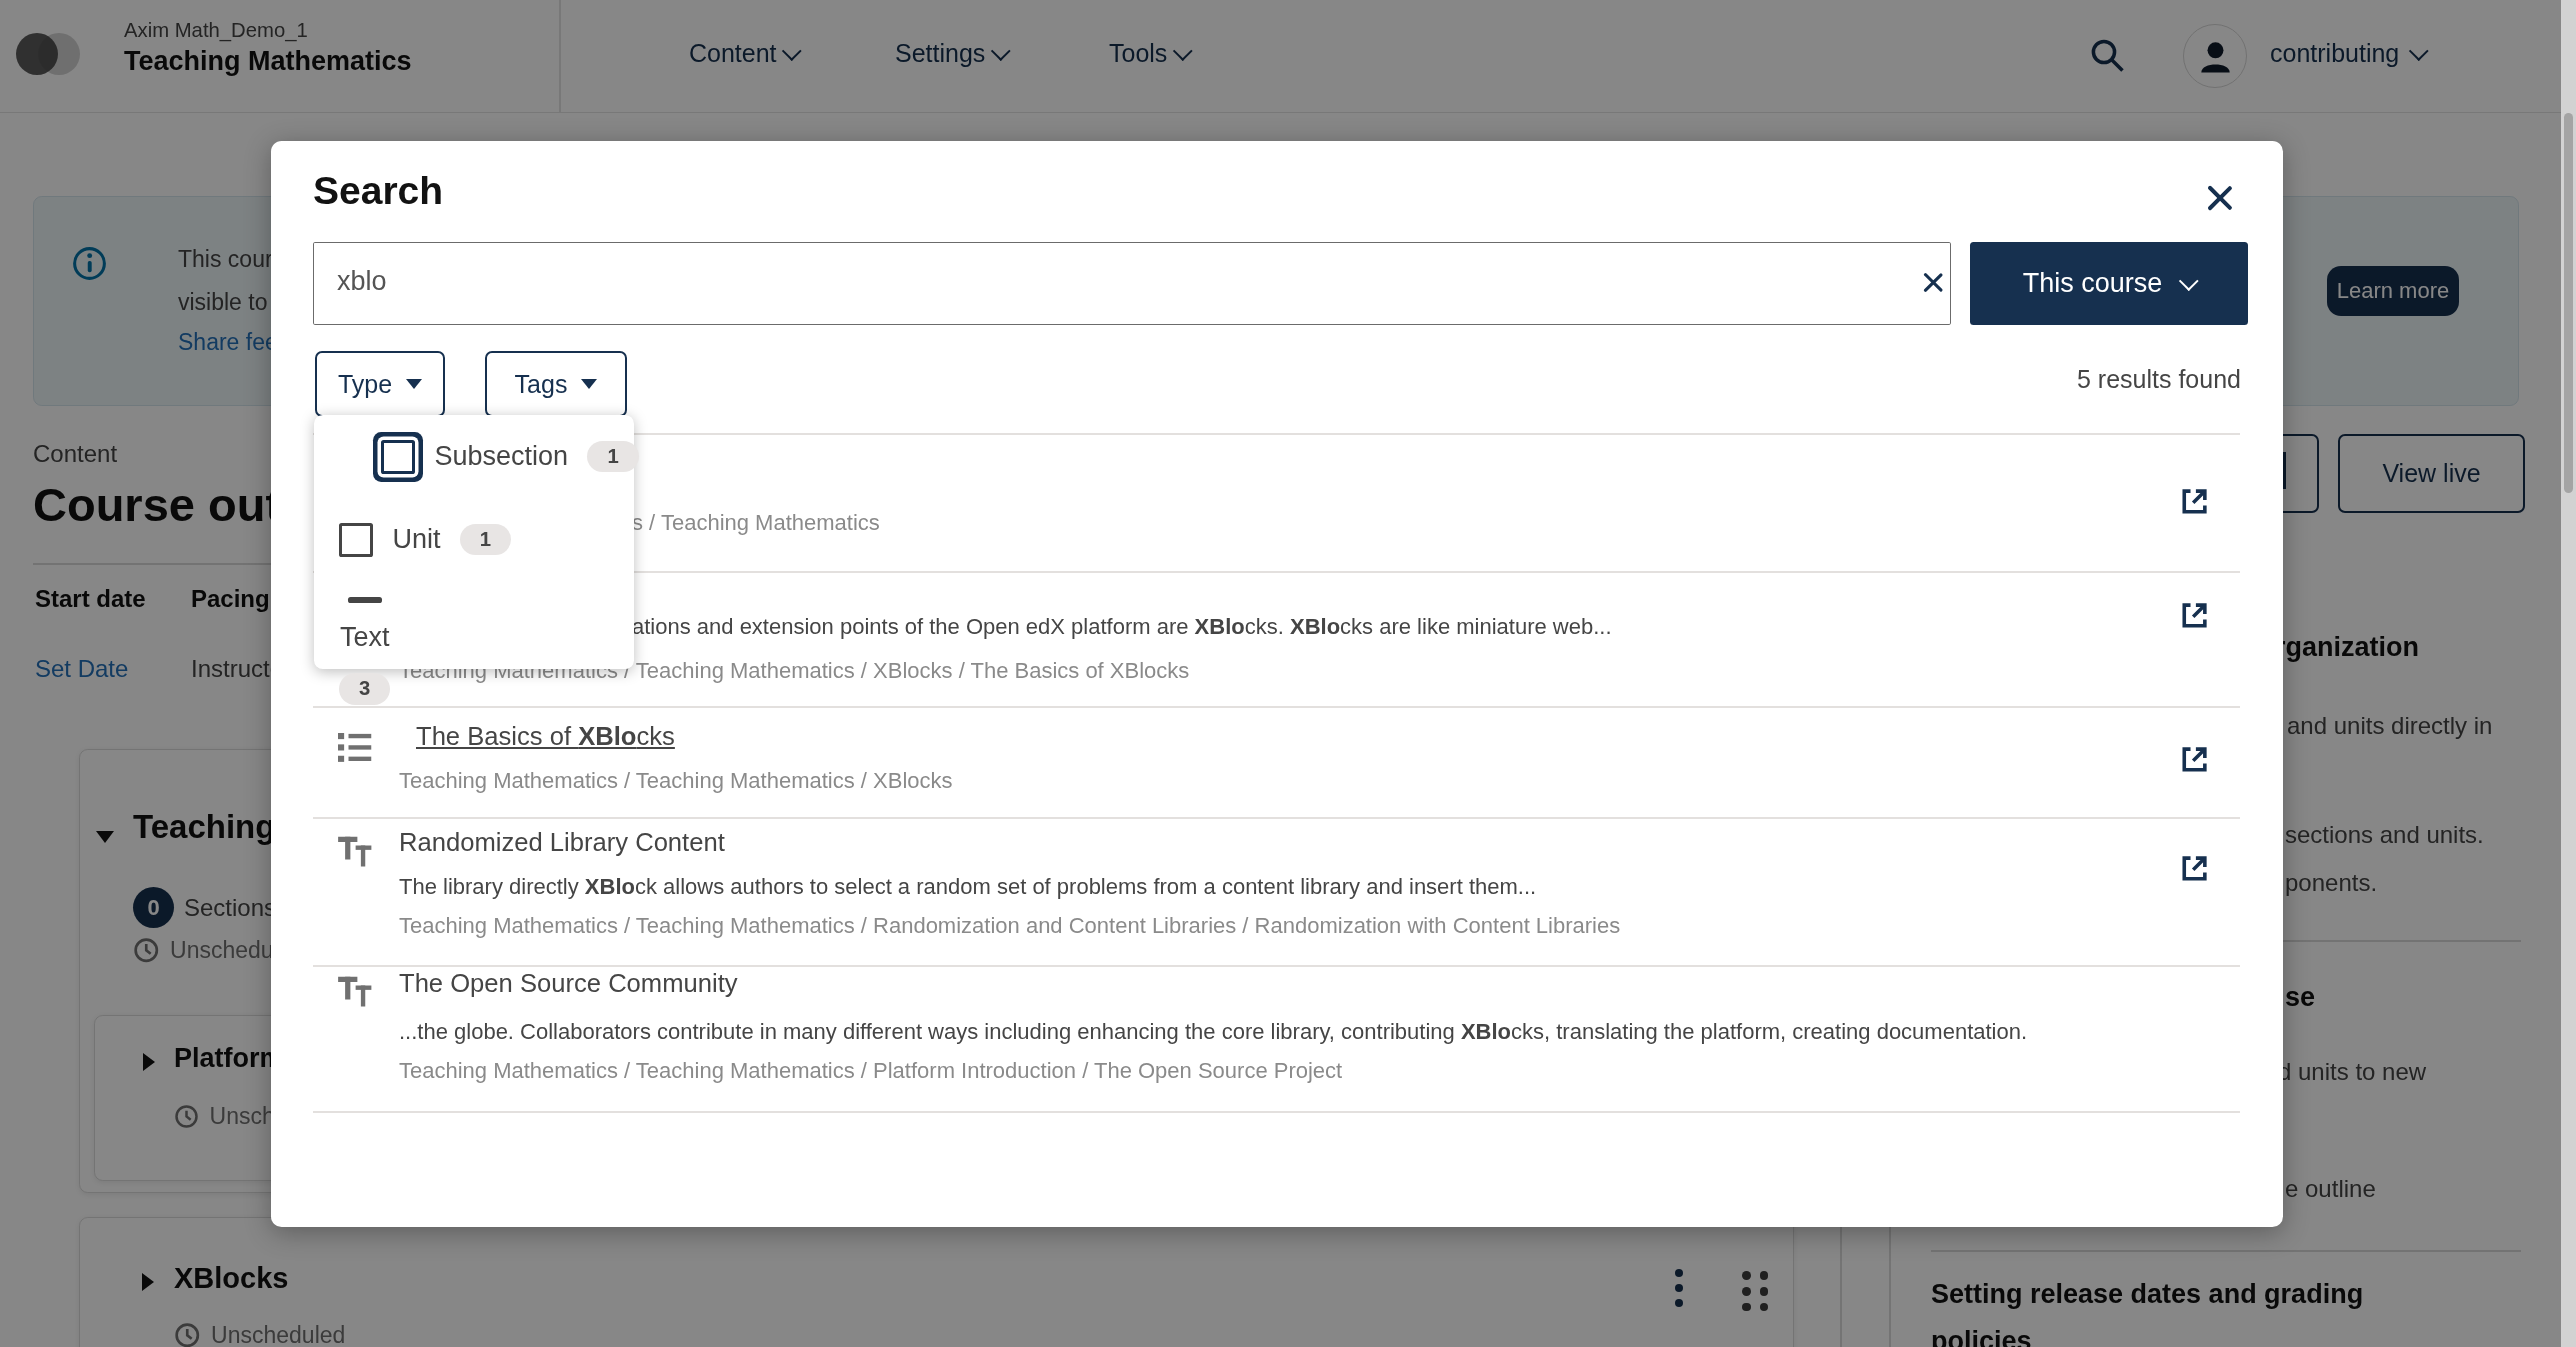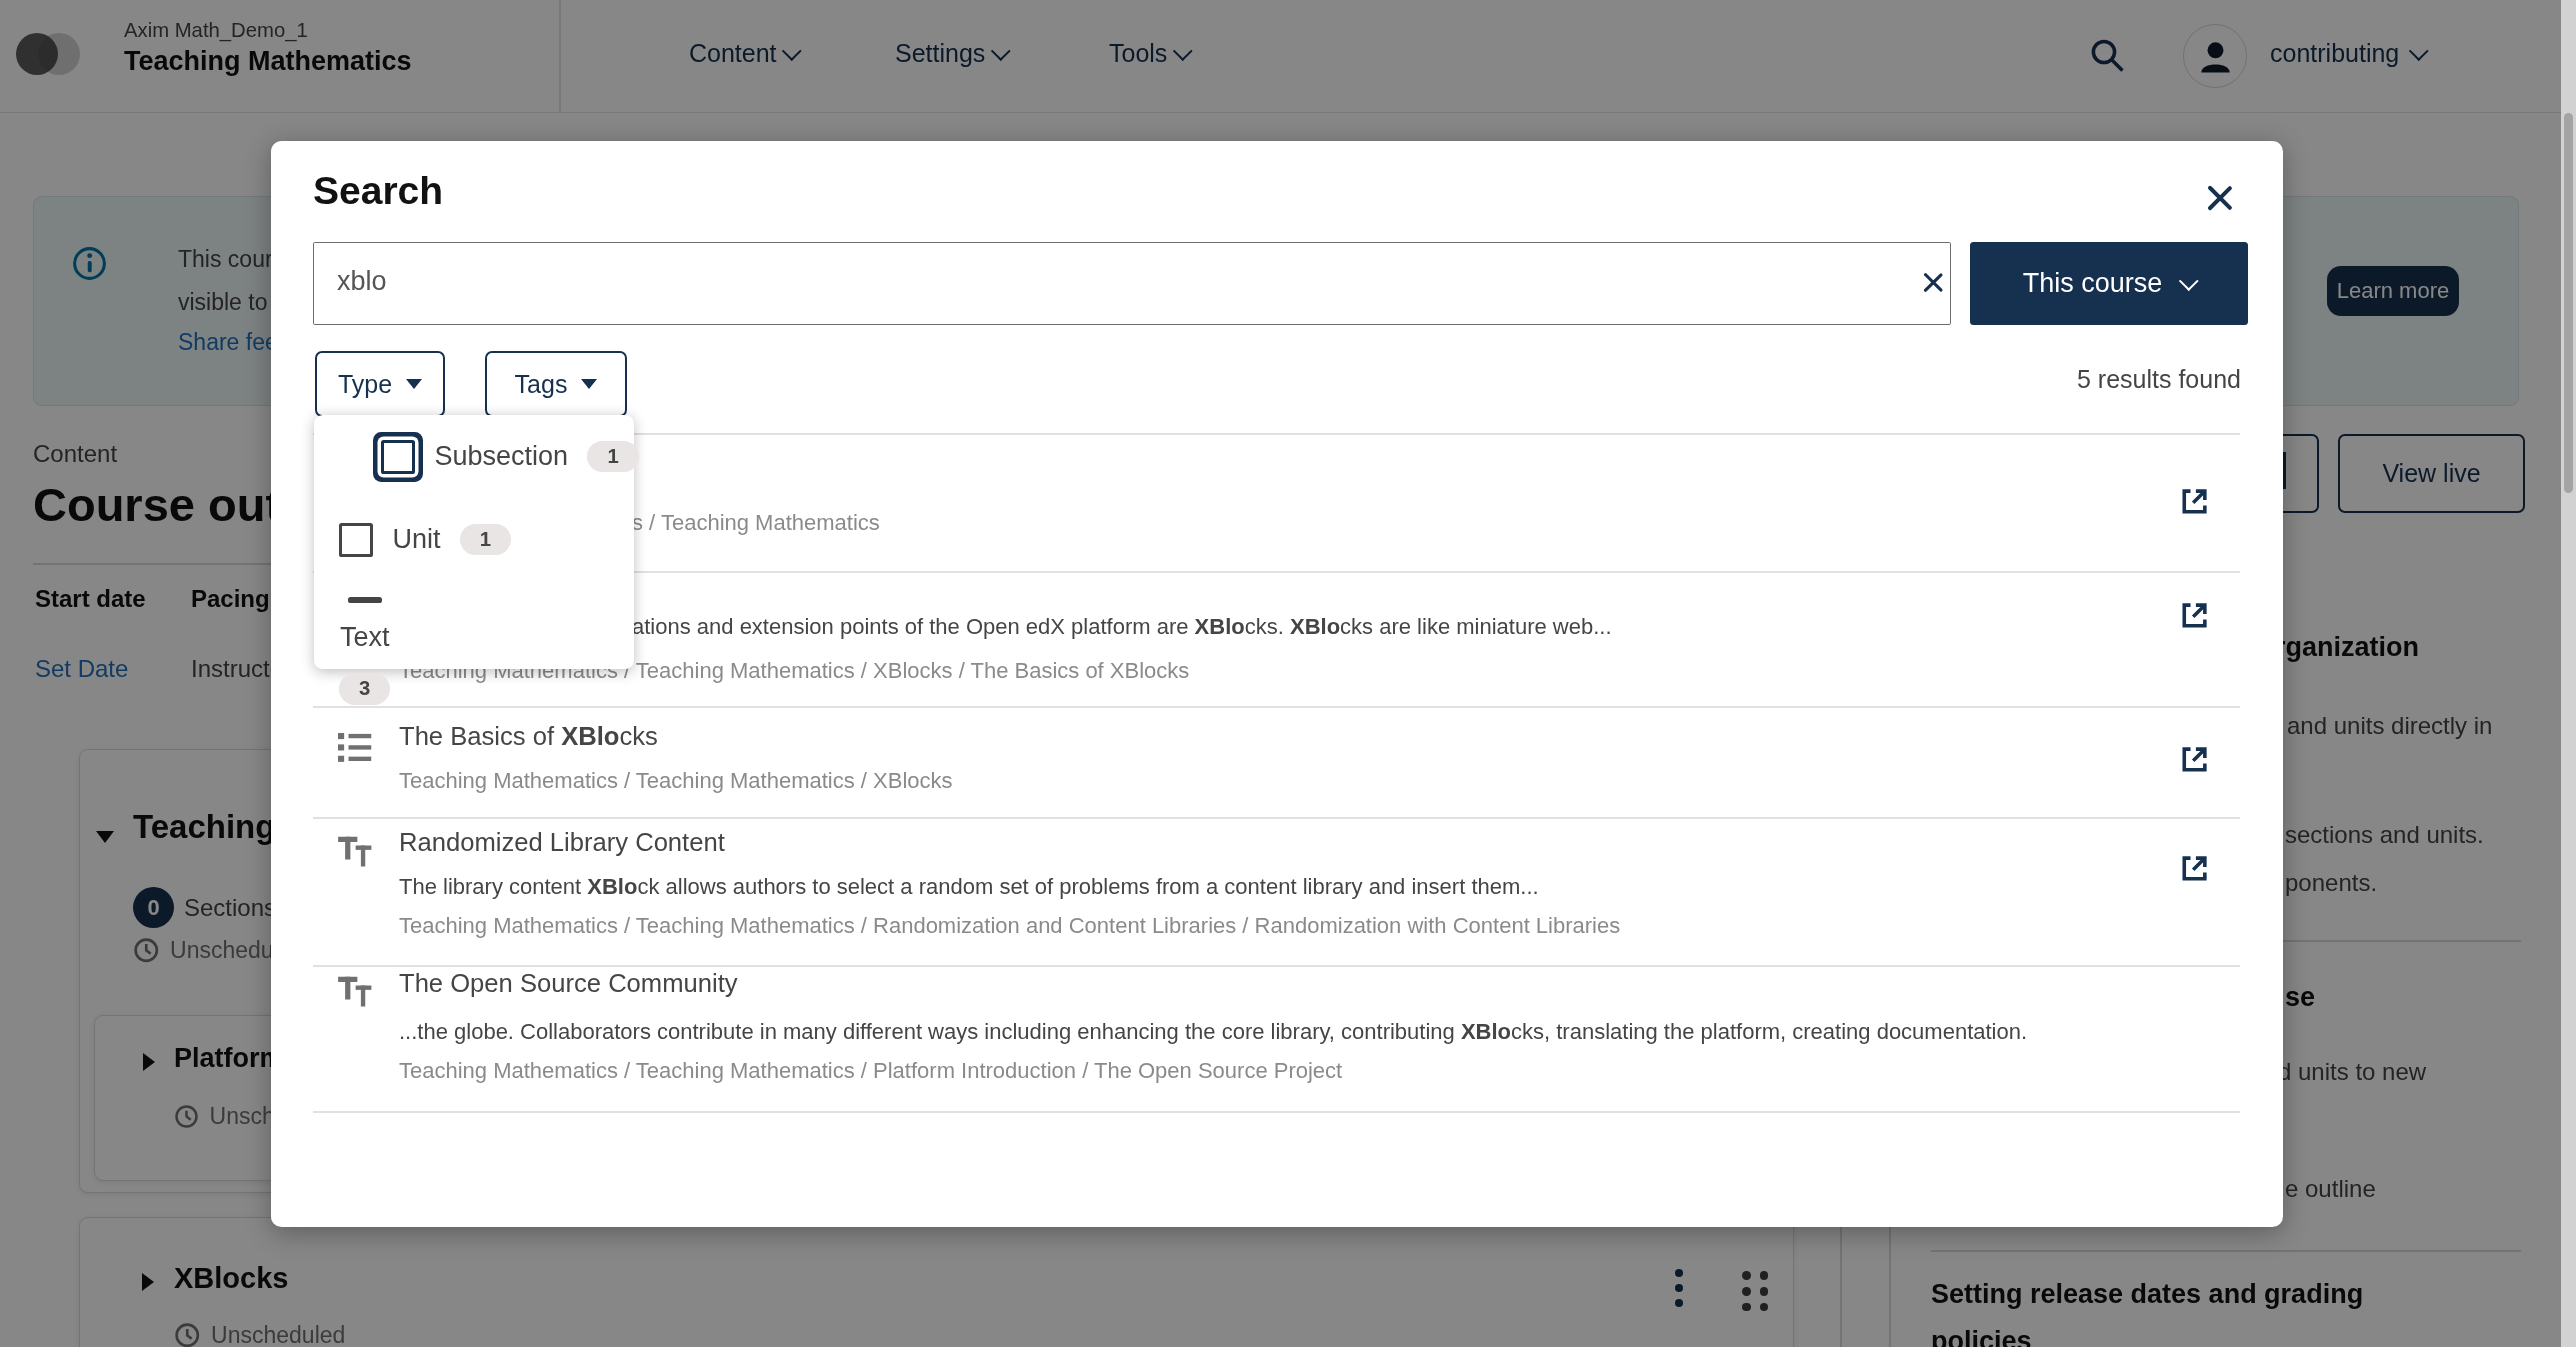--- a/index.html
+++ b/index.html
@@ -266,39 +266,39 @@
 
     <div>
       <svg class="r-icon" style="left:67px;top:590px;" width="35" height="32" viewBox="0 0 40 36">
           <rect x="0" y="2" width="7" height="7" fill="#707070"></rect>
           <rect x="12" y="3" width="26" height="5" fill="#707070"></rect>
           <rect x="0" y="15" width="7" height="7" fill="#707070"></rect>
           <rect x="12" y="16" width="26" height="5" fill="#707070"></rect>
           <rect x="0" y="28" width="7" height="7" fill="#707070"></rect>
           <rect x="12" y="29" width="26" height="5" fill="#707070"></rect>
         </svg>
-      <div class="r-title" style="left:128px;top:581px;"><span>The Basics of </span><b>XBlo</b><span>cks</span></div>
+      <div class="r-title" style="left:145px;top:581px;text-decoration:underline;"><span>The Basics of </span><b>XBlo</b><span>cks</span></div>
       <div class="r-crumb" style="left:128px;top:627px;">Teaching Mathematics / Teaching Mathematics / XBlocks</div>
       <svg class="ext" style="left:1907px;top:601px;" viewBox="0 0 38 38">
           <path d="M14 8 H7 V31 H30 V24" fill="none" stroke="#16304F" stroke-width="4"></path>
           <path d="M20 8 H30 V18" fill="none" stroke="#16304F" stroke-width="4"></path>
           <line x1="17" y1="21" x2="29" y2="9" stroke="#16304F" stroke-width="4"></line>
         </svg>
     </div>
     <div class="r-divider" style="top:676px;"></div>
 
     <div>
       <svg class="r-icon" style="left:67px;top:694px;" width="37" height="35" viewBox="0 0 42 40">
           <rect x="0" y="2" width="22" height="6" fill="#707070"></rect>
           <rect x="8" y="2" width="6" height="26" fill="#707070"></rect>
           <rect x="20" y="12" width="18" height="5" fill="#707070"></rect>
           <rect x="26" y="12" width="5" height="24" fill="#707070"></rect>
         </svg>
       <div class="r-title" style="left:128px;top:687px;"><span>Randomized Library Content</span></div>
-      <div class="r-snippet" style="left:128px;top:733px;"><span>The library content </span><b>XBlo</b><span>ck allows authors to select a random set of problems from a content library and insert them...</span></div>
+      <div class="r-snippet" style="left:128px;top:733px;"><span>The library directly </span><b>XBlo</b><span>ck allows authors to select a random set of problems from a content library and insert them...</span></div>
       <div class="r-crumb" style="left:128px;top:772px;">Teaching Mathematics / Teaching Mathematics / Randomization and Content Libraries / Randomization with Content Libraries</div>
       <svg class="ext" style="left:1907px;top:710px;" viewBox="0 0 38 38">
           <path d="M14 8 H7 V31 H30 V24" fill="none" stroke="#16304F" stroke-width="4"></path>
           <path d="M20 8 H30 V18" fill="none" stroke="#16304F" stroke-width="4"></path>
           <line x1="17" y1="21" x2="29" y2="9" stroke="#16304F" stroke-width="4"></line>
         </svg>
     </div>
     <div class="r-divider" style="top:824px;"></div>
 
     <div>

